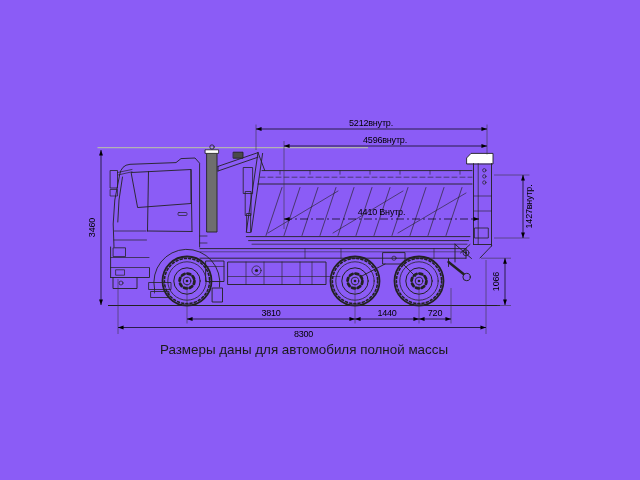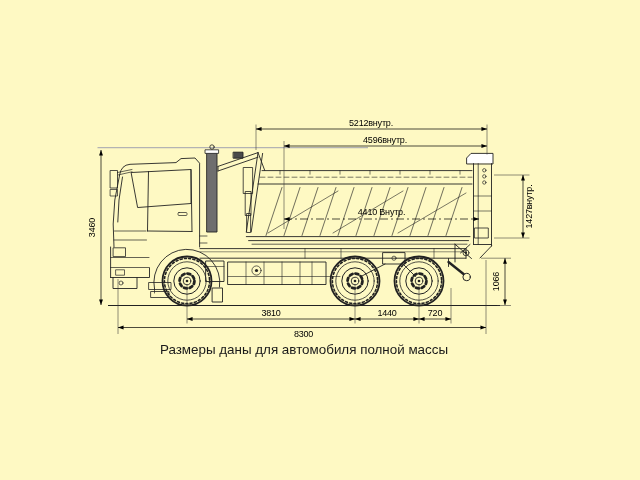--- a/index.html
+++ b/index.html
@@ -1,16 +1,16 @@
 <!DOCTYPE html>
 <html><head>
 <meta charset="utf-8">
 <style>
   html,body{margin:0;padding:0;background:#fff;}
-  #stage{position:relative;width:640px;height:480px;background:#fef9c3;overflow:hidden;
+  #stage{position:relative;width:640px;height:480px;background:#8b5cf6;overflow:hidden;
          font-family:"Liberation Sans", sans-serif;}
   svg{position:absolute;left:0;top:0;}
   text{font-family:"Liberation Sans", sans-serif;}
   .dimtxt{font-size:9px;letter-spacing:-0.2px;fill:#000;}
   .captxt{font-size:13.4px;fill:#1a1a1a;}
 </style>
 </head>
 <body>
 
 <div id="stage">

